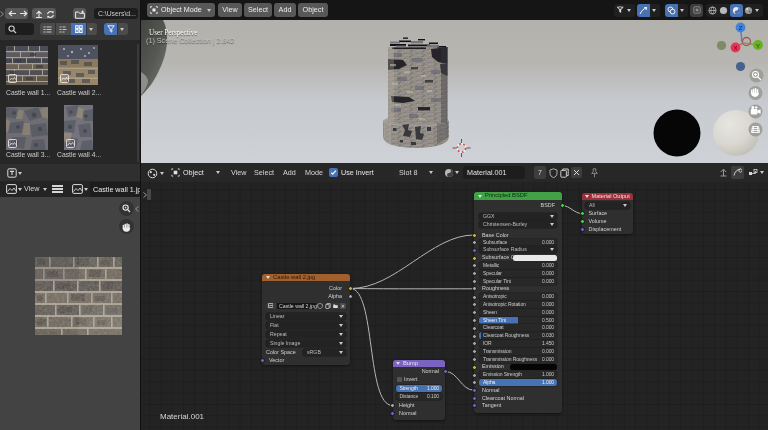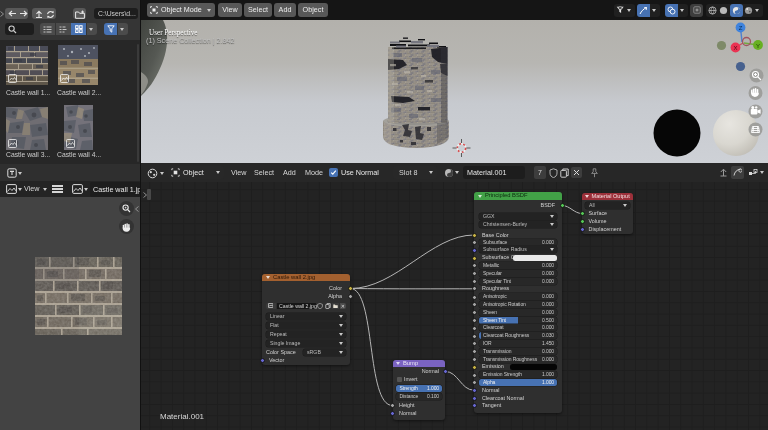--- a/index.html
+++ b/index.html
@@ -583,21 +583,21 @@
     <div style="left:42px;top:3px;height:13px;line-height:13px;color:#e8e8e8;font-size:7.2px;">Object</div>
     <div class="chev" style="left:75px;top:8px;"></div>
     <div style="left:90px;top:3px;height:13px;line-height:13px;color:#d8d8d8;font-size:7.2px;">View</div>
     <div style="left:113px;top:3px;height:13px;line-height:13px;color:#d8d8d8;font-size:7.2px;">Select</div>
     <div style="left:142px;top:3px;height:13px;line-height:13px;color:#d8d8d8;font-size:7.2px;">Add</div>
     <div style="left:164px;top:3px;height:13px;line-height:13px;color:#d8d8d8;font-size:7.2px;">Mode</div>
     <div style="left:188px;top:5px;width:9px;height:9px;background:#4772b3;border-radius:2px;"></div>
     <svg style="left:189px;top:6px;width:7px;height:7px;" viewBox="0 0 7 7">
         <path d="M1.2 3.6 L2.8 5.2 L5.8 1.6" fill="none" stroke="#fff" stroke-width="1.2"></path>
       </svg>
-    <div style="left:200px;top:3px;height:13px;line-height:13px;color:#e8e8e8;font-size:7.2px;">Use Normal</div>
+    <div style="left:200px;top:3px;height:13px;line-height:13px;color:#e8e8e8;font-size:7.2px;">Use Invert</div>
     <div style="left:252px;top:3px;width:44px;height:13px;background:#282828;border-radius:3px;"></div>
     <div style="left:258px;top:3px;height:13px;line-height:13px;color:#d8d8d8;font-size:7.2px;">Slot 8</div>
     <div class="chev" style="left:288px;top:8px;"></div>
     <svg style="left:303px;top:4.5px;width:10px;height:10px;" viewBox="0 0 10 10">
       <circle cx="5" cy="5" r="4" fill="#b9b9b9"></circle>
         <path d="M5 1 a4 4 0 0 1 0 8 a2 2 0 0 1 0 -4 a2 2 0 0 0 0 -4z" fill="#3e3e3e"></path>
     </svg>
     <div class="chev" style="left:314px;top:8px;"></div>
     <div class="fld" style="left:322px;top:3px;width:62px;height:13px;font-size:7.2px;line-height:13px;padding-left:4px;color:#e3e3e3;">Material.001</div>
     <div style="left:393px;top:3px;width:12px;height:13px;background:#3d3d3d;border-radius:2px;color:#ddd;font-size:7px;line-height:13px;text-align:center;">7</div>

